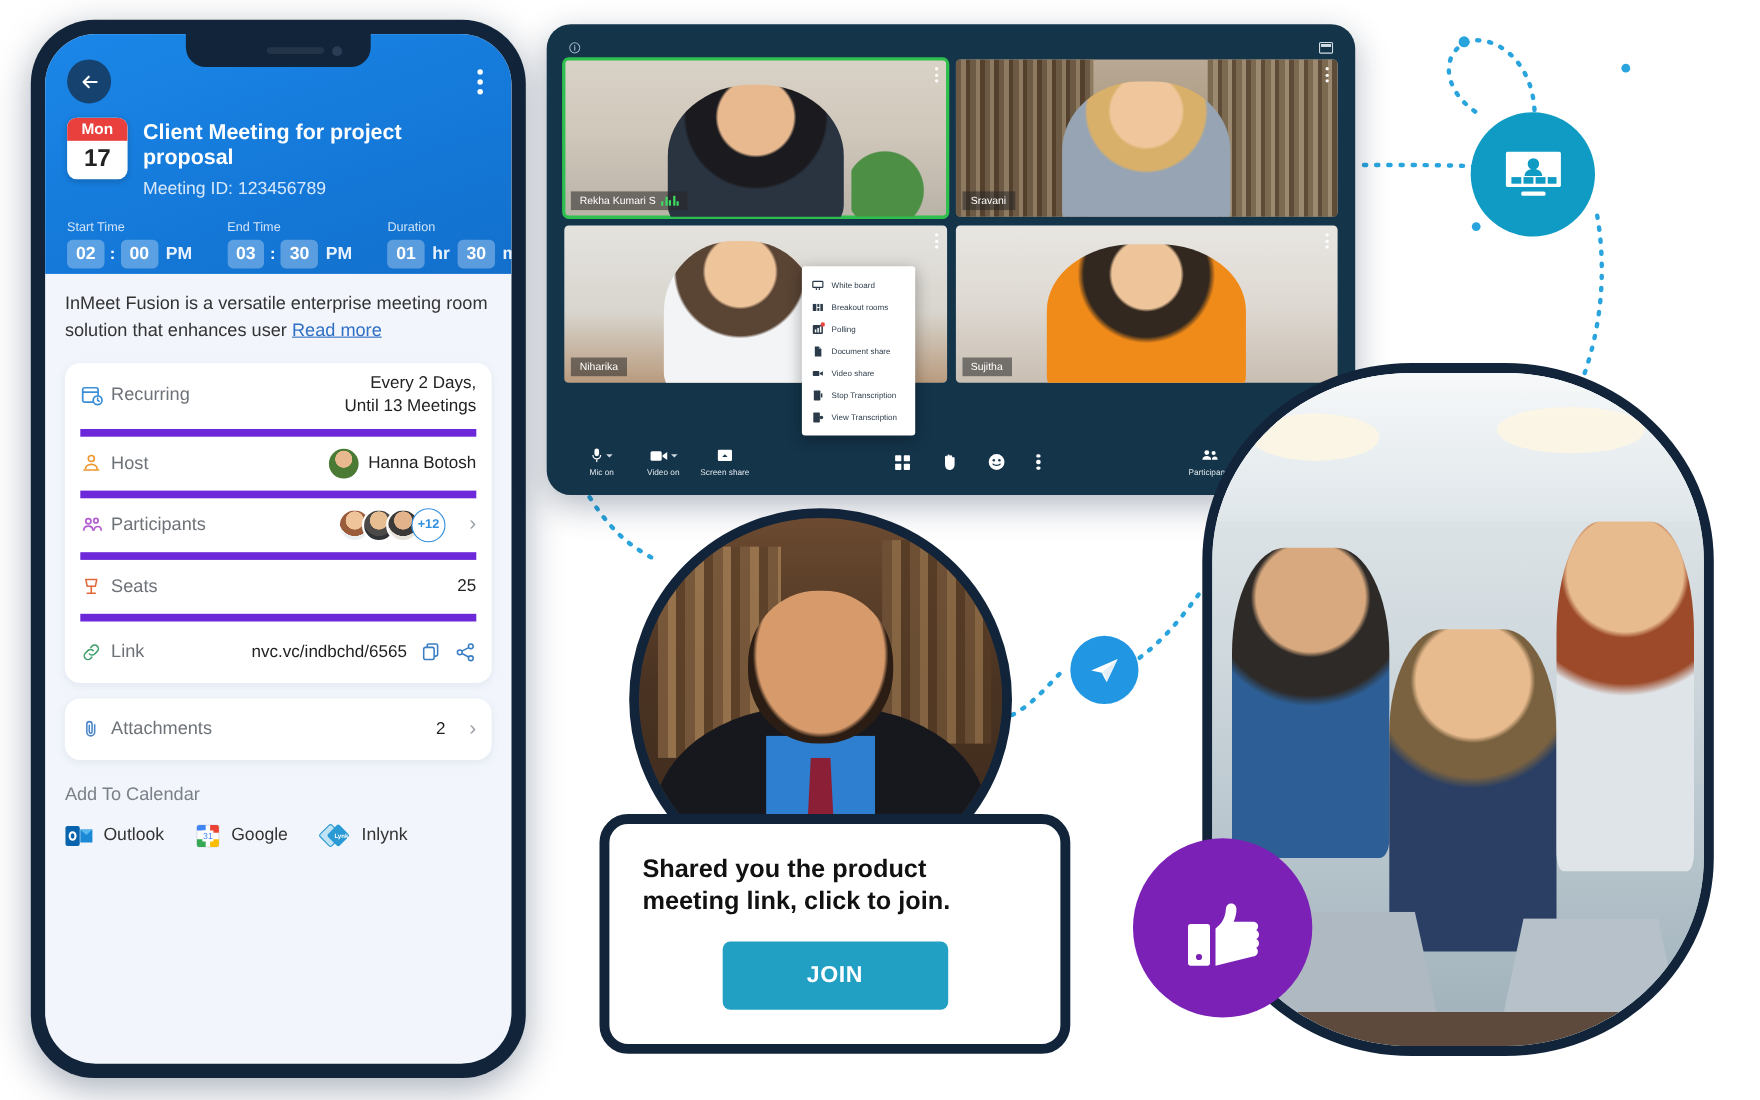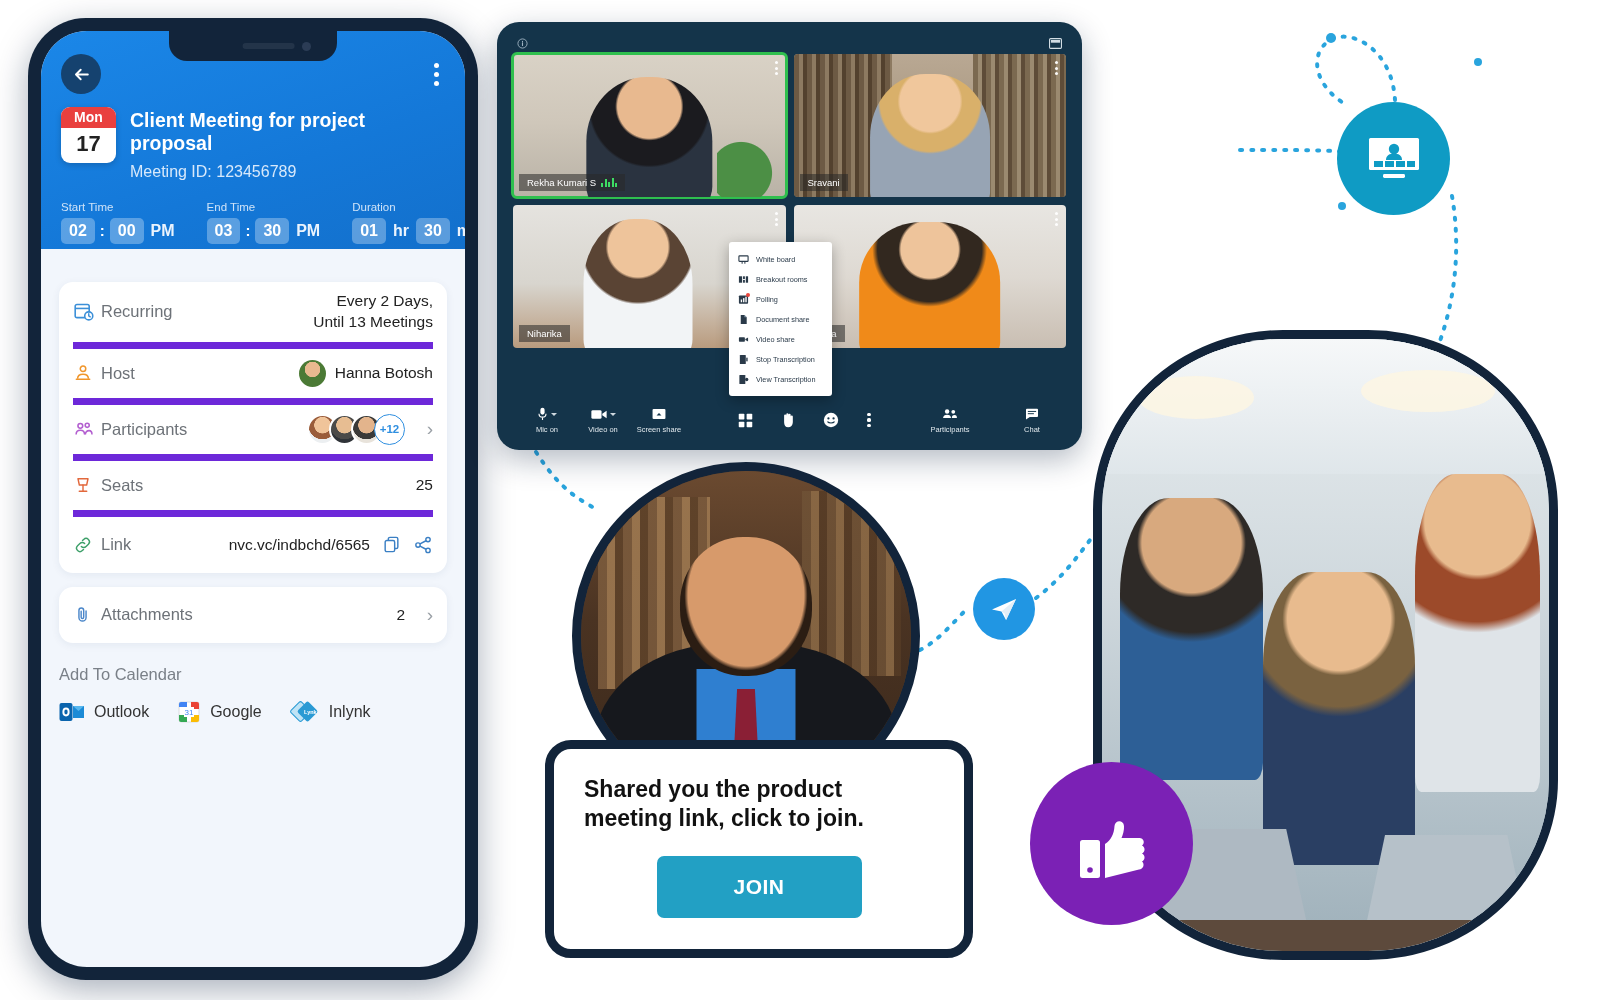--- a/index.html
+++ b/index.html
@@ -109,21 +109,21 @@
   .link-val { color:#2f6fc4; font-size:16px; }
   .ic-btn { cursor:pointer; margin-left: 12px; display:flex; align-items:center; }
   .att-card { background:#fff;border-radius:14px;margin-top:14px;padding:0 14px;box-shadow:0 2px 8px rgba(30,60,100,.07); }
   .cal-title { color:#7a8088; font-size:16.5px; margin-top: 22px; }
   .cal-opts { display:flex; gap: 28px; margin-top: 16px; align-items:center; }
   .cal-opt { display:flex; align-items:center; gap:9px; cursor:pointer; }
   .cal-opt span { color:#333; font-size:16px; }
 
   
   .tablet {
-    position:absolute; left: 497px; top: 22px; width: 585px; height: 428px;
+    position:absolute; left: 497px; top: 22px; width: 735px; height: 428px;
     background: #14344a; border-radius: 22px; padding: 10px;
     box-shadow: 0 10px 30px rgba(10,30,60,.3);
   }
   .tbar { height: 22px; display:flex; align-items:center; justify-content:space-between; padding: 0 10px; }
   .vgrid { position:relative; display:grid; grid-template-columns: 1fr 1fr; gap: 8px; padding: 0 6px; }
   .tile { position:relative; height: 143px; border-radius: 4px; overflow:hidden; background:#26323c; }
   .tile.active { outline: 3px solid #2fbf4e; outline-offset: -1px; }
   .tile .nm {
     position:absolute; left:6px; bottom:6px; background: rgba(40,40,40,.55);
     color:#fff; font-size:9.5px; padding: 3px 8px; display:flex; align-items:center; gap:5px;
@@ -258,20 +258,24 @@
               <div class="tf">01</div>
               <div class="tf-unit">hr</div>
               <div class="tf">30</div>
               <div class="tf-unit">min</div>
             </div>
           </div>
         </div>
       </div>
 
       <div class="ph-body">
+        <div class="desc">
+          <span>InMeet Fusion is a versatile enterprise meeting room solution that enhances user</span>
+          <a href="#">Read more</a>
+        </div>
 
         <div class="card">
 
           <div class="row">
             <div class="ricon">
               <svg width="21" height="21" viewBox="0 0 24 24">
                 <rect x="2.5" y="4" width="16" height="15" rx="2" fill="none" stroke="#3b8fd8" stroke-width="1.8"></rect>
                 <path d="M2.5 8.5h16" stroke="#3b8fd8" stroke-width="1.8"></path>
                 <circle cx="18" cy="17" r="4.6" fill="#fff" stroke="#3b8fd8" stroke-width="1.8"></circle>
                 <path d="M18 14.6V17l1.7 1.1" stroke="#3b8fd8" stroke-width="1.6" fill="none" stroke-linecap="round"></path>

